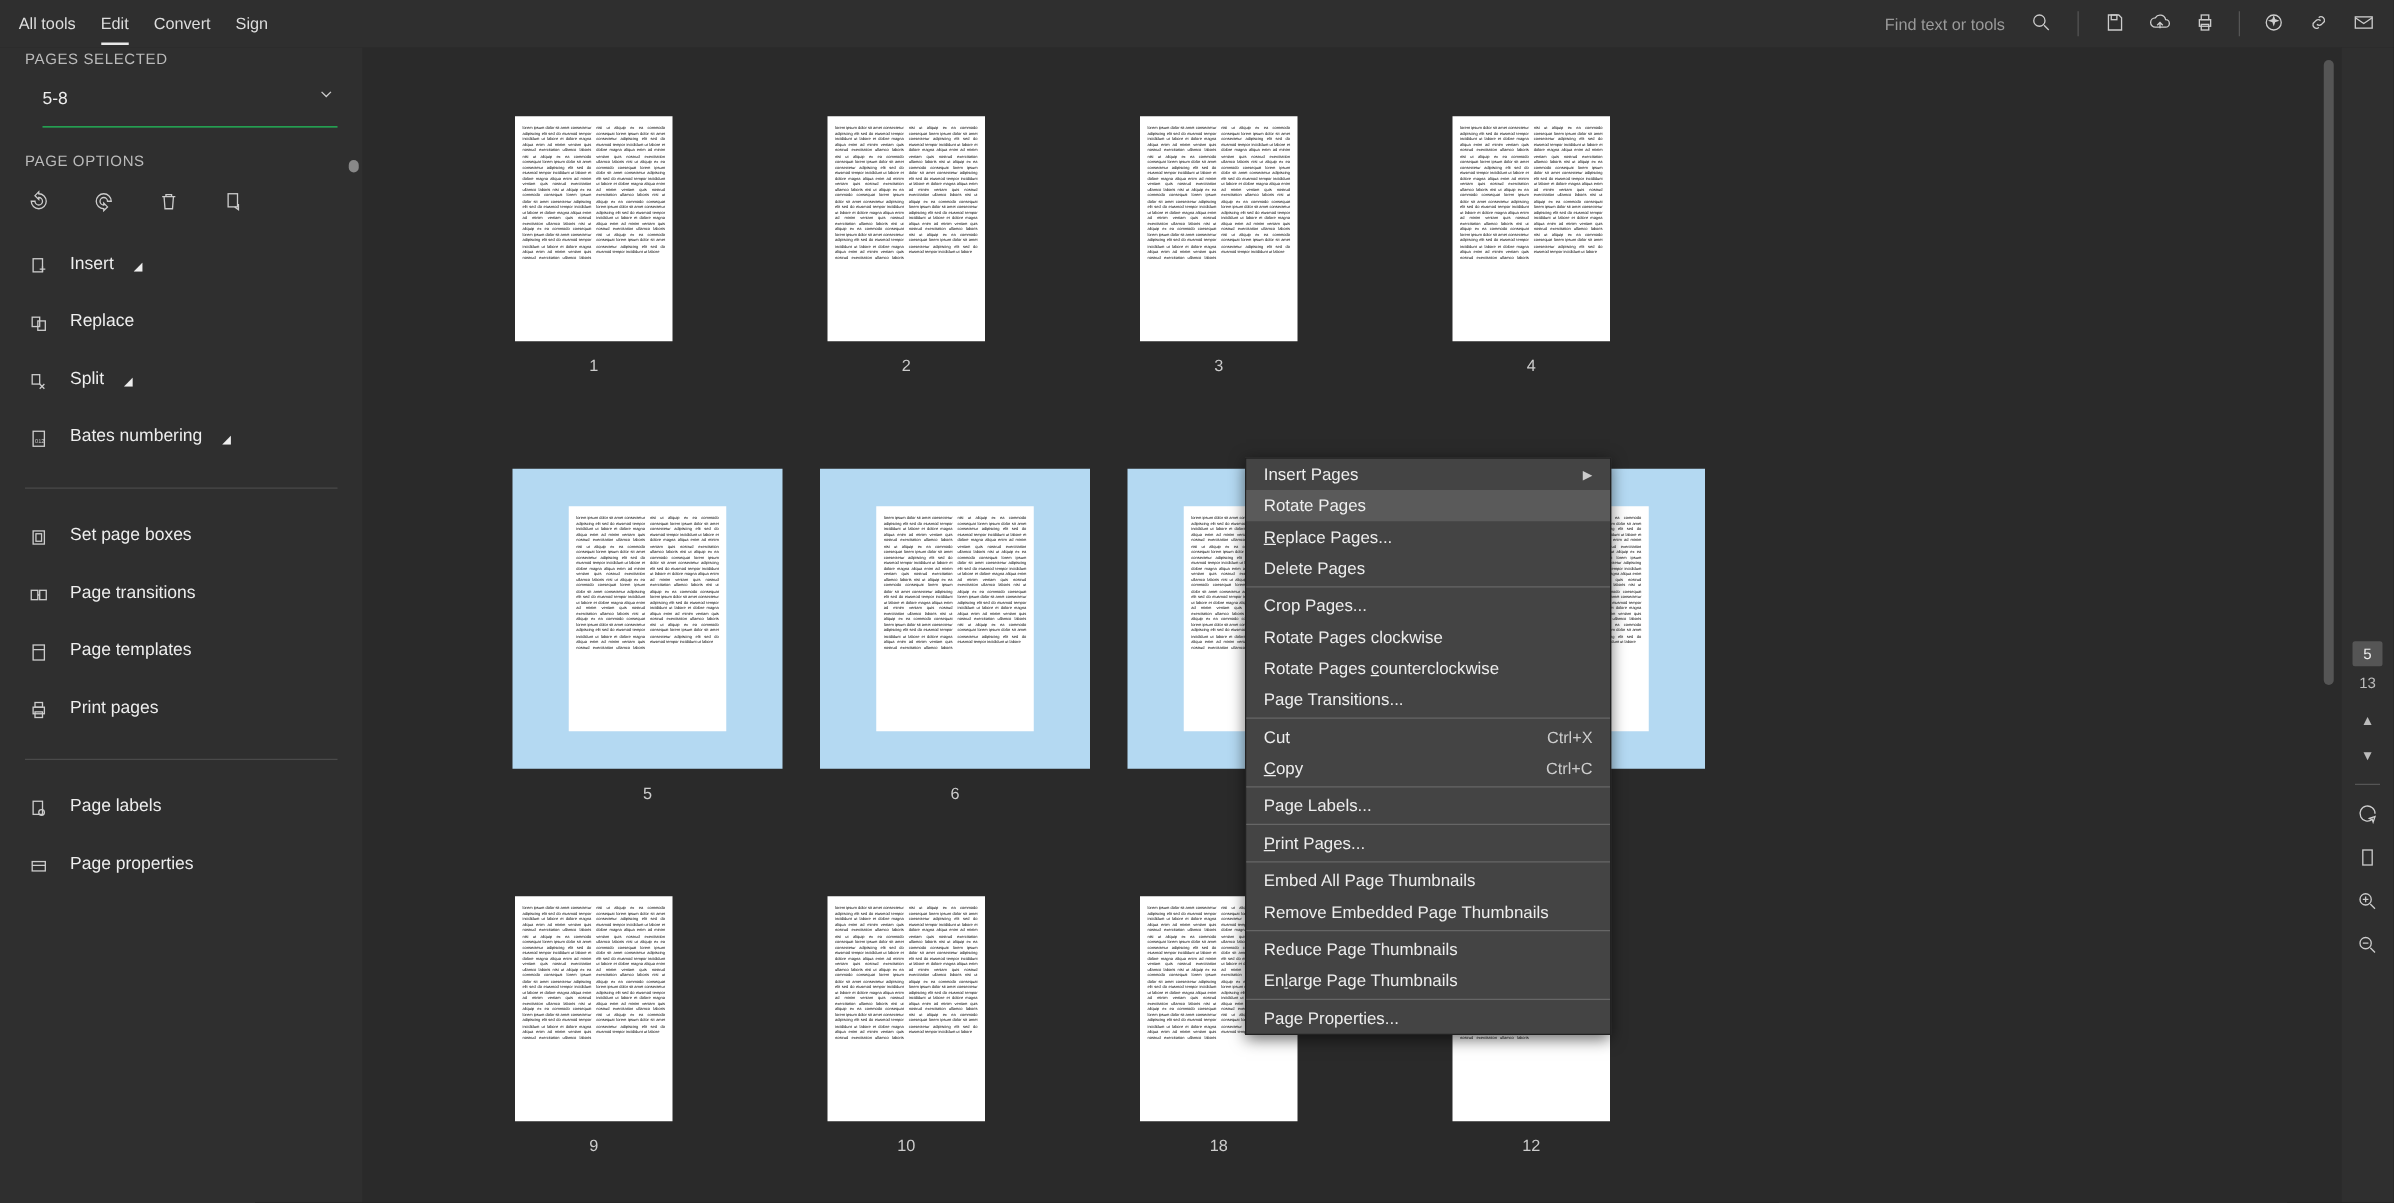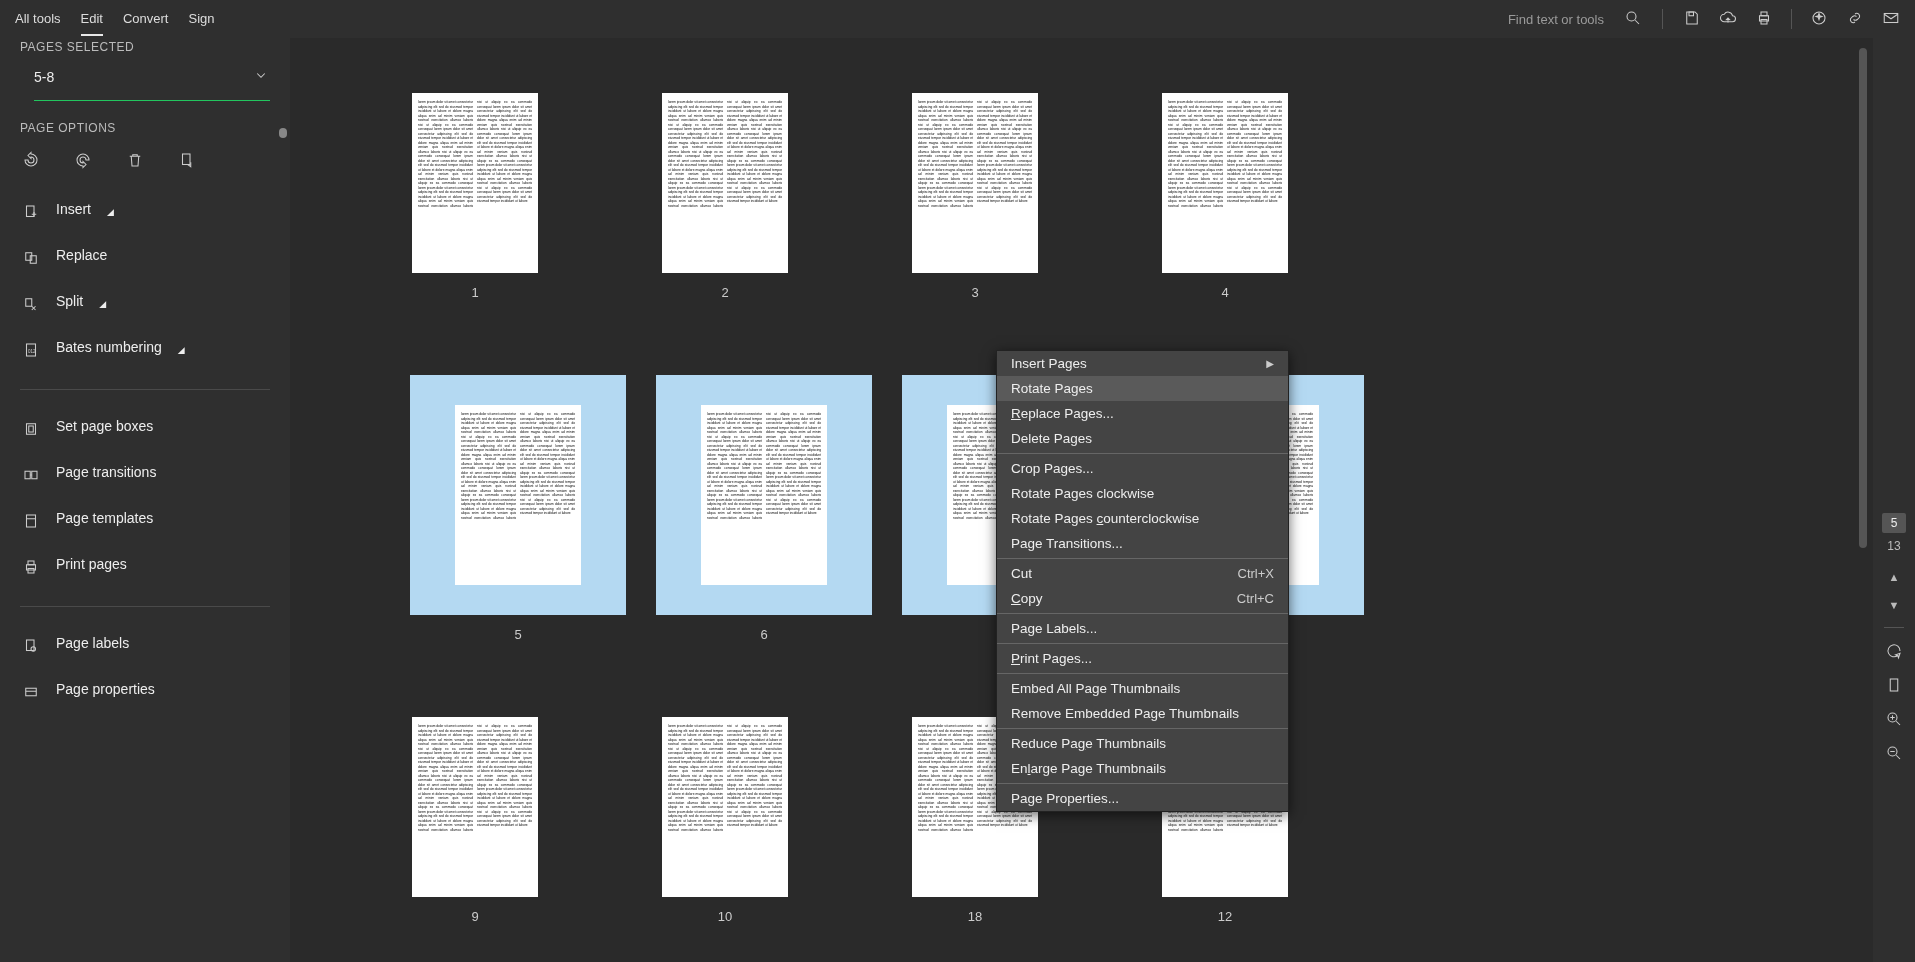--- a/index.html
+++ b/index.html
@@ -41,21 +41,21 @@
 .thumb-cell.selected .thumb-outer .thumb-frame{width:126px;height:180px;}
 .thumb-page{width:100%;height:100%;padding:7px 6px;font-size:3.2px;line-height:4.5px;color:#000;text-align:justify;overflow:hidden;column-count:2;column-gap:4px;}
 .thumb-label{font-size:13px;color:#ccc;}
 .main-scrollbar{position:absolute;right:6px;top:10px;width:8px;height:500px;background:#555;border-radius:4px;}
 .rsidebar{width:42px;background:#2f2f2f;display:flex;flex-direction:column;align-items:center;padding-top:55px;gap:0;}
 .rs-badge{background:#555;color:#eee;font-size:12px;padding:3px 9px;border-radius:2px;margin-bottom:6px;}
 .rs-total{font-size:12px;color:#bbb;margin-bottom:10px;}
 .rs-arrow{color:#bbb;font-size:11px;margin:8px 0;}
 .rs-sep{width:20px;height:1px;background:#555;margin:8px 0;}
 .rs-icon{color:#888;font-size:16px;margin:6px 0;}
-.context-menu{position:absolute;left:706px;top:312px;width:293px;background:#444;border:1px solid #222;font-size:13.5px;color:#eee;box-shadow:0 3px 12px rgba(0,0,0,.6);z-index:50;}
+.context-menu{position:absolute;left:706px;top:328px;width:293px;background:#444;border:1px solid #222;font-size:13.5px;color:#eee;box-shadow:0 3px 12px rgba(0,0,0,.6);z-index:50;}
 .cm-item{padding:5px 14px;display:flex;justify-content:space-between;align-items:center;cursor:pointer;}
 .cm-item .shortcut{color:#ccc;font-size:13px;}
 .cm-item.highlight{background:#5a5a5a;}
 .cm-sep{height:1px;background:#666;margin:2px 0;}
 .cm-arrow{font-size:10px;color:#ccc;}
 svg{width:18px;height:18px;stroke:#ccc;stroke-width:1.4;fill:none;}
 .row2-wrap{width:100%;display:flex;gap:30px;}
 </style>
 </head>
 <body>

